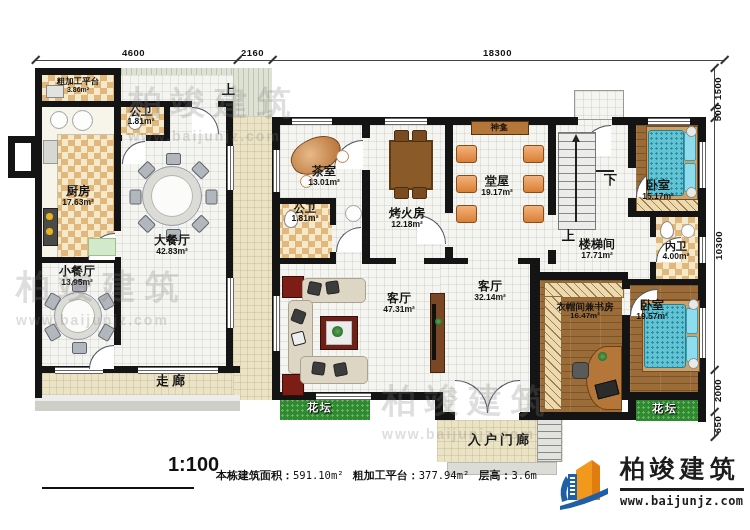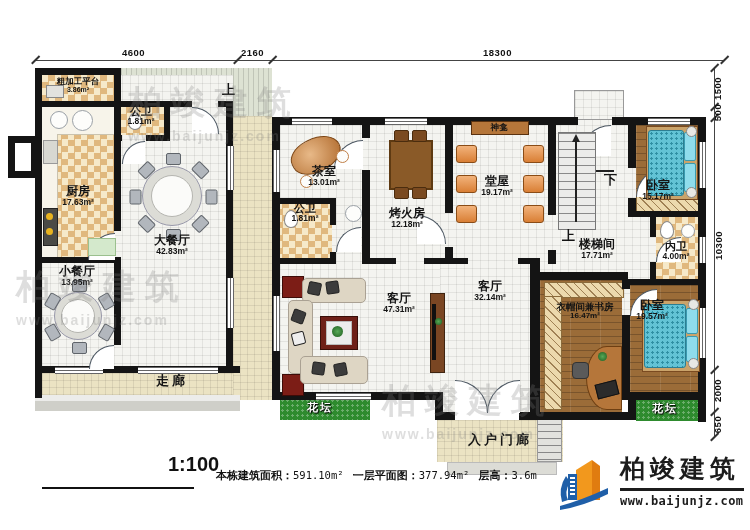--- a/index.html
+++ b/index.html
@@ -390,21 +390,21 @@
     </div>
   <div class="wm" style="left:382px;top:378px;">
       <span class="n">柏竣建筑</span>
       <span class="u">www.baijunjz.com</span>
     </div>
 
   <div class="ft-title2"></div>
   <div class="ft-scale">1:100</div>
   <div class="stat" style="left:216px;top:468px;">
     <b>本栋建筑面积：</b><s>591.10m²</s>&nbsp;&nbsp;
-    <b>一层平面图：</b><s>377.94m²</s>&nbsp;&nbsp;
+    <b>粗加工平台：</b><s>377.94m²</s>&nbsp;&nbsp;
     <b>层高：</b><s>3.6m</s>
   </div>
 
   <div class="logo">
     <span style="position:absolute;left:0;top:0;">
       <svg width="60" height="64" viewBox="0 0 60 64">
         <path d="M6 52 Q2 38 10 26 L14 32 Q8 42 12 50 Z" fill="#1f5fa8"></path>
         <path d="M20 50 L20 20 L36 10 L36 50 Z" fill="#f2981d"></path>
         <path d="M36 10 L44 16 L44 50 L36 50 Z" fill="#e07c10"></path>
         <rect x="12" y="24" width="9" height="26" fill="#1f5fa8"></rect>

